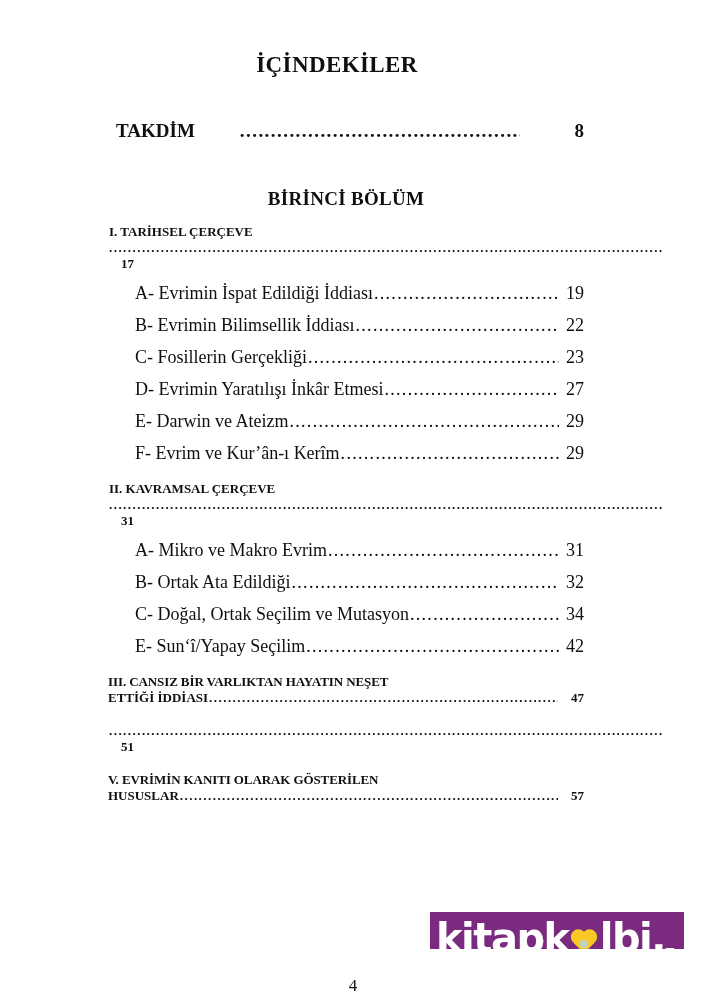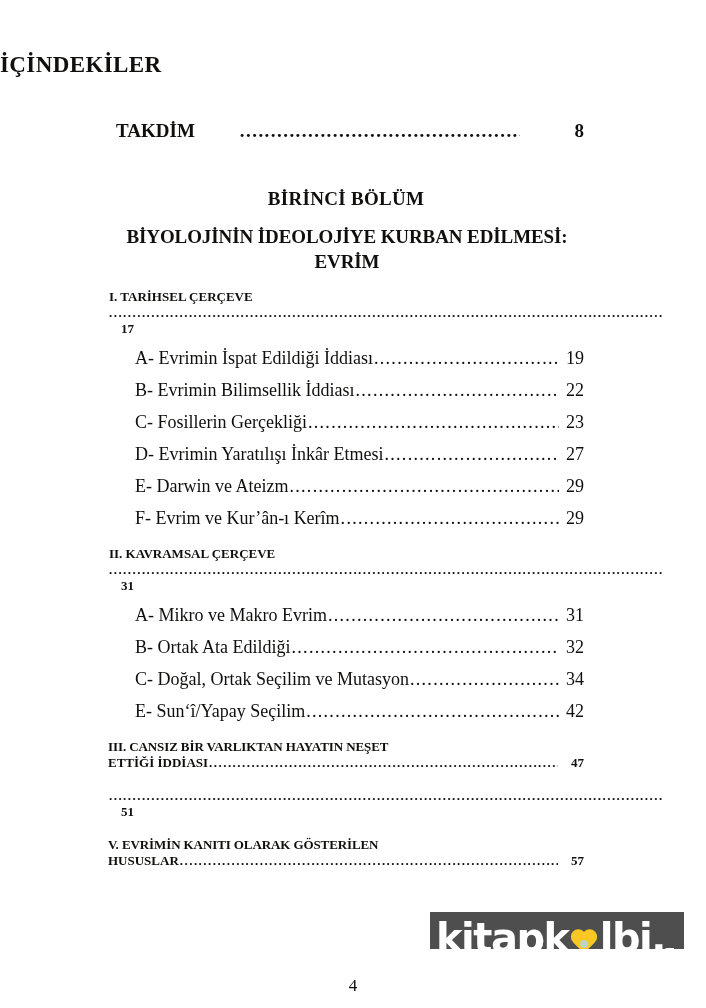--- a/index.html
+++ b/index.html
@@ -24,21 +24,21 @@
     width: 706px;
     height: 1008px;
   }
 
   
   .doc-title {
     position: absolute;
     top: 52px;
     left: 0;
     width: 674px;
-    text-align: left;
+    text-align: center;
     font-size: 23px;
     font-weight: bold;
     letter-spacing: 0.4px;
   }
 
   
   .toc {
     position: absolute;
     top: 120px;
     left: 108px;
@@ -144,21 +144,21 @@
     font-size: 17px;
   }
 
   
   .watermark {
     position: absolute;
     left: 430px;
     top: 912px;
     width: 254px;
     height: 37px;
-    background: #404040;
+    background: #701a75;
     opacity: 0.92;
     overflow: hidden;
   }
   .wm-inner {
     position: absolute;
     left: 6px;
     top: 4px;
     display: flex;
     align-items: baseline;
     font-family: "DejaVu Sans", "Liberation Sans", sans-serif;
@@ -230,24 +230,20 @@
   <div class="toc">
 
     <div class="row entry-takdim">
       <span class="label">TAKDİM</span>
       <span class="leader"></span>
       <span class="pageno">8</span>
     </div>
 
     <div class="chapter-block">
       <div class="chapter-kicker">BİRİNCİ BÖLÜM</div>
-      <div class="chapter-title">
-        <div>BİYOLOJİNİN İDEOLOJİYE KURBAN EDİLMESİ:</div>
-        <div>EVRİM</div>
-      </div>
     </div>
 
     <div class="row entry-main">
       <span class="label">I. TARİHSEL ÇERÇEVE</span>
       <span class="leader"></span>
       <span class="pageno">17</span>
     </div>
     <div class="row entry-sub">
       <span class="label">A- Evrimin İspat Edildiği İddiası</span>
       <span class="leader"></span>

